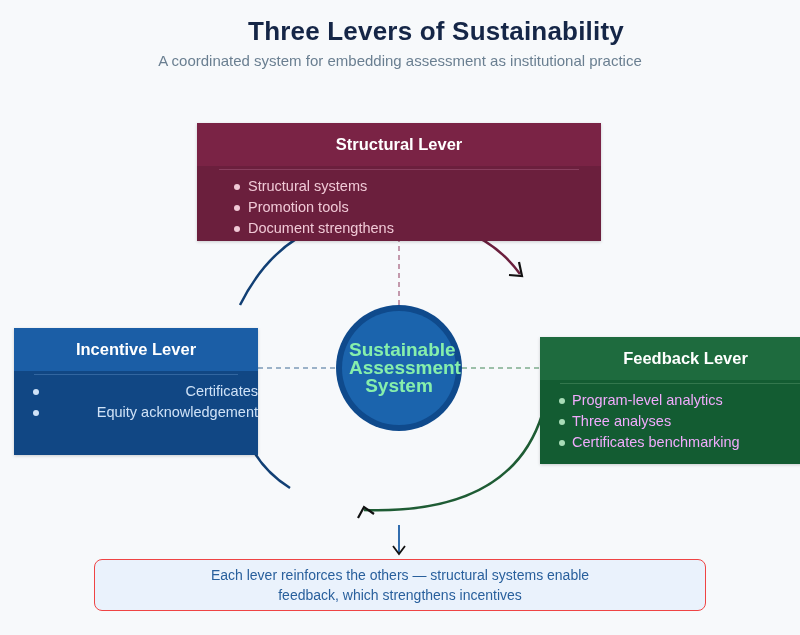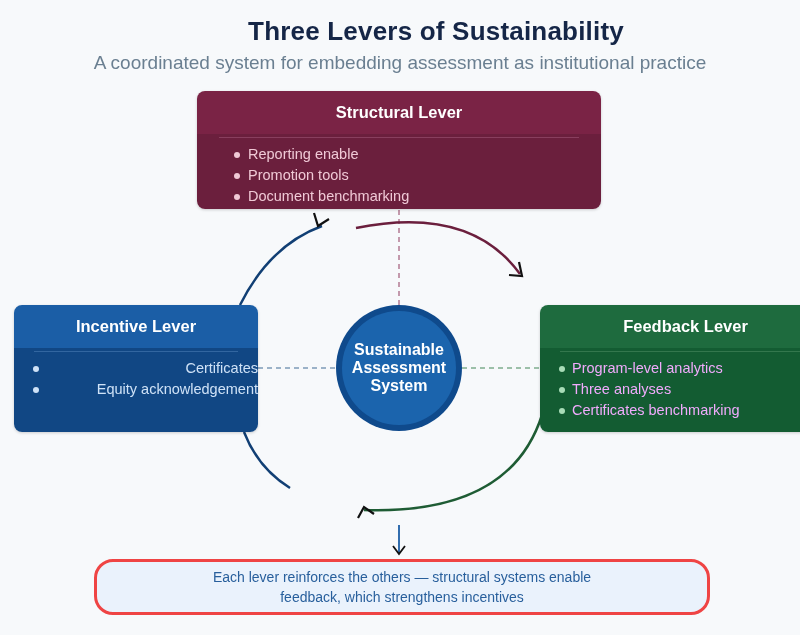--- a/index.html
+++ b/index.html
@@ -7,26 +7,27 @@
       width: 800px; height: 635px; position: relative; overflow: hidden;
       background: #f7f9fb;
       font-family: "Liberation Sans", sans-serif;
     }
     .title {
       position: absolute; left: 0; top: 16px; width: 800px; text-align: center;
       font-size: 26px; font-weight: bold; color: #152647; letter-spacing: 0.2px; padding-left: 36px;
     }
     .subtitle {
       position: absolute; left: 0; top: 52px; width: 800px; text-align: center;
-      font-size: 19px; color: #6a7f91;
+      font-size: 15px; color: #6a7f91;
     }
     svg.connectors { position: absolute; left: 0; top: 0; width: 800px; height: 635px; }
     .card {
-      position: absolute; border-radius: 8px; overflow: hidden;
+      position: absolute; border-radius: 0; overflow: hidden;
       box-shadow: 0 1px 3px rgba(0,0,0,0.18);
+      margin-top: 32px;
     }
     .card .head {
       height: 43px; line-height: 43px; text-align: center;
       font-size: 16.5px; font-weight: bold; color: #ffffff;
     }
     .card .body { position: relative; padding: 6px 0 0 0; }
     .card .divider {
       position: absolute; top: 3px; height: 1px; opacity: 0.55;
     }
     .card ul { list-style: none; margin: 0; padding: 0; }
@@ -37,21 +38,21 @@
       position: absolute; width: 6px; height: 6px; border-radius: 50%; top: 8px;
     }
     .structural { left: 197px; top: 91px; width: 404px; height: 118px; }
     .structural .head { background: #7a2345; }
     .structural .body { background: #6b1f3d; height: 75px; }
     .structural .divider { left: 22px; right: 22px; background: #a3577a; }
     .structural ul { padding: 4px 0 0 37px; }
     .structural li { color: #f0c9d6; padding-left: 14px; }
     .structural li .dot { left: 0; background: #f0c9d6; }
 
-    .incentive { left: 14px; top: 305px; width: 244px; height: 127px; }
+    .incentive { left: 14px; top: 296px; width: 244px; height: 127px; }
     .incentive .head { background: #1b5ea6; }
     .incentive .body { background: #114784; height: 84px; text-align: right; }
     .incentive .divider { left: 20px; right: 20px; background: #4f80b8; }
     .incentive ul { padding: 4px 0 0 19px; }
     .incentive li { color: #cfe2f7; padding-left: 13px; }
     .incentive li .dot { left: 0; background: #cfe2f7; }
 
     .feedback { left: 540px; top: 305px; width: 291px; height: 127px; }
     .feedback .head { background: #1e6b3e; }
     .feedback .body { background: #135c32; height: 84px; }
@@ -63,26 +64,26 @@
     .center {
       position: absolute; left: 336px; top: 305px; width: 126px; height: 126px;
       border-radius: 50%; background: #0f4a8c;
     }
     .center .inner {
       position: absolute; left: 6px; top: 6px; width: 114px; height: 114px;
       border-radius: 50%; background: #1b64ad;
       display: flex; align-items: center; justify-content: center; text-align: center;
     }
     .center .label {
-      color: #ffffff; font-weight: bold; font-size: 16px; line-height: 18px; width: 100px;
+      color: #86efac; font-weight: bold; font-size: 19px; line-height: 18px; width: 100px;
       white-space: pre-line;
     }
     .note {
       position: absolute; left: 94px; top: 559px; width: 610px; height: 50px;
-      background: #eaf2fc; border: 3px solid #ef4444; border-radius: 19px;
+      background: #eaf2fc; border: 1px solid #ef4444; border-radius: 8px;
       text-align: center; color: #285f9c; font-size: 14px; line-height: 20px;
       display: flex; align-items: center; justify-content: center;
     }
     .note span { display: block; width: 420px; }
   </style>
 </head>
 <body>
 
 <div class="title">Three Levers of Sustainability</div>
 <div class="subtitle">A coordinated system for embedding assessment as institutional practice</div>
@@ -105,23 +106,23 @@
 
   <line x1="399" y1="525" x2="399" y2="553" stroke="#1b5ea6" stroke-width="1.8"></line>
   <path d="M 393 546 L 399 554 L 405 546" fill="none" stroke="#111111" stroke-width="1.8"></path>
 </svg>
 
 <div class="card structural">
   <div class="head">Structural Lever</div>
   <div class="body">
     <div class="divider"></div>
     <ul>
-      <li><span class="dot"></span><span>Reporting enable</span></li>
+      <li><span class="dot"></span><span>Structural systems</span></li>
       <li><span class="dot"></span><span>Promotion tools</span></li>
-      <li><span class="dot"></span><span>Document benchmarking</span></li>
+      <li><span class="dot"></span><span>Document strengthens</span></li>
     </ul>
   </div>
 </div>
 
 <div class="card incentive">
   <div class="head">Incentive Lever</div>
   <div class="body">
     <div class="divider"></div>
     <ul>
       <li><span class="dot"></span><span>Certificates</span></li>

